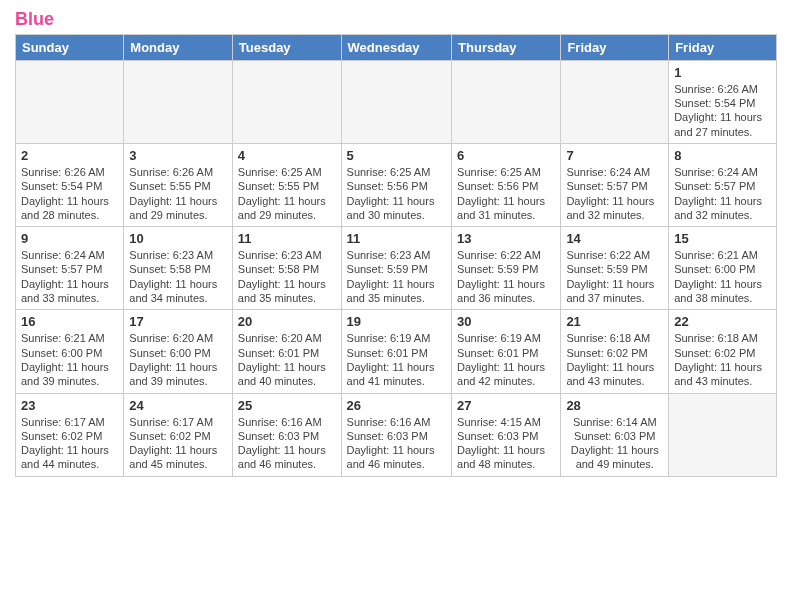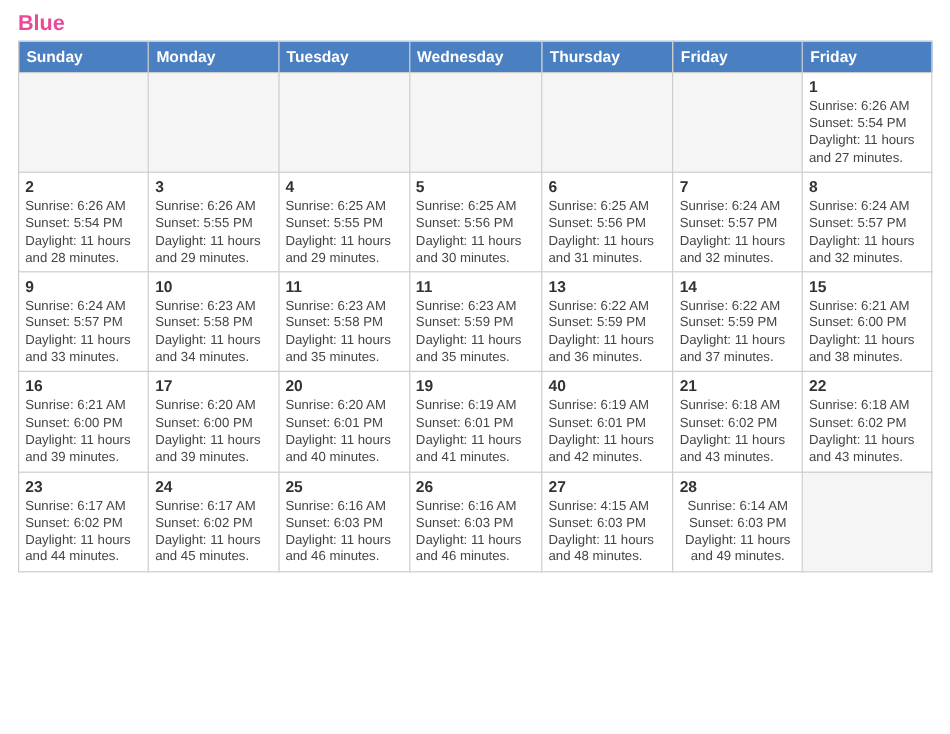--- a/index.html
+++ b/index.html
@@ -170,21 +170,21 @@
 Sunset: 6:01 PM
 Daylight: 11 hours and 40 minutes.</div>
           </td>
           <td>
             <span class="day-num">19</span>
             <div class="day-info" style="white-space: pre-line;">Sunrise: 6:19 AM
 Sunset: 6:01 PM
 Daylight: 11 hours and 41 minutes.</div>
           </td>
           <td>
-            <span class="day-num">40</span>
+            <span class="day-num">30</span>
             <div class="day-info" style="white-space: pre-line;">Sunrise: 6:19 AM
 Sunset: 6:01 PM
 Daylight: 11 hours and 42 minutes.</div>
           </td>
           <td>
             <span class="day-num">21</span>
             <div class="day-info" style="white-space: pre-line;">Sunrise: 6:18 AM
 Sunset: 6:02 PM
 Daylight: 11 hours and 43 minutes.</div>
           </td>

